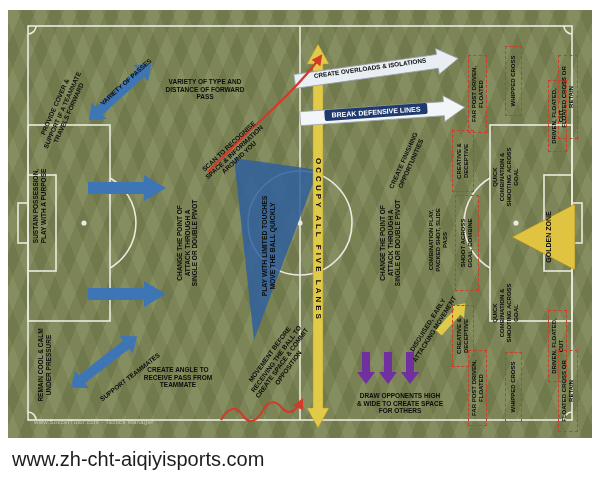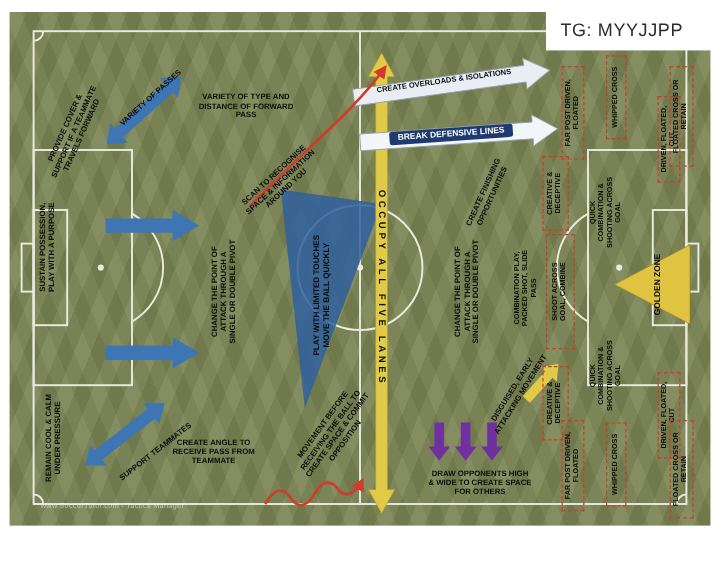--- a/index.html
+++ b/index.html
@@ -191,16 +191,18 @@
       <span class="vtext" style="width:70px;">WHIPPED CROSS</span>
     </div>
     <div class="vbox" style="left:550px;top:340px;width:20px;height:82px;">
       <span class="vtext" style="width:82px;">FLOATED CROSS OR
 RETAIN</span>
     </div>
 
     <div class="wm">www.SoccerTutor.com - Tactics Manager</div>
   </div>
 
-  <div class="tg-box">TG: MYYJJPP</div>
-
+
+  <div class="footer">
+    <span>www.zh-cht-aiqiyisports.com</span>
+  </div>
 
 </div>
 
 </body></html>

